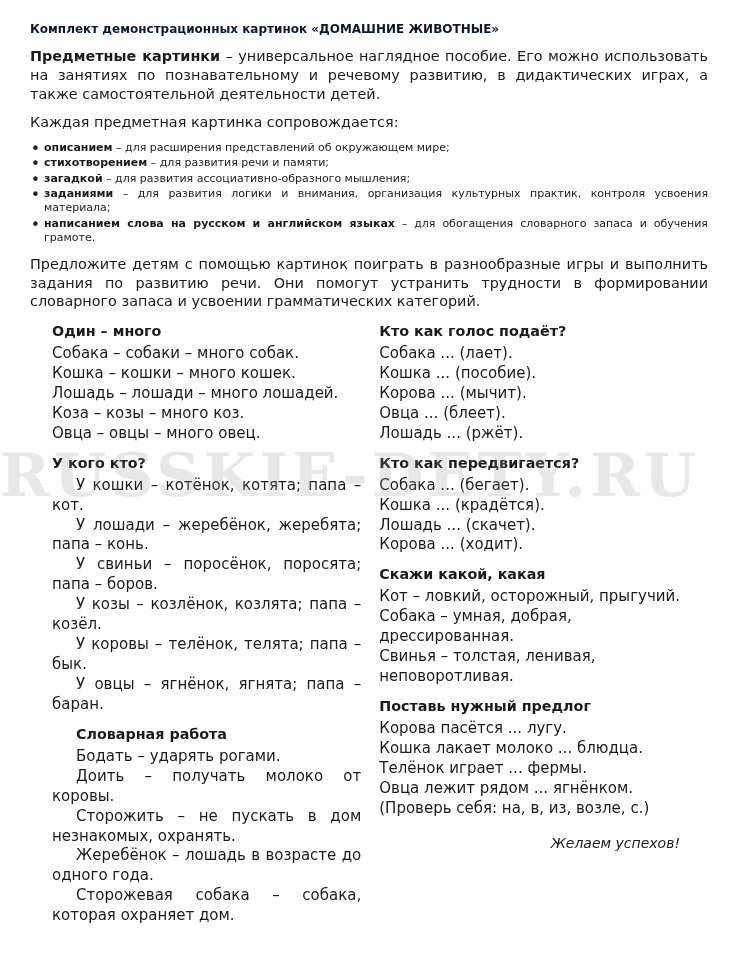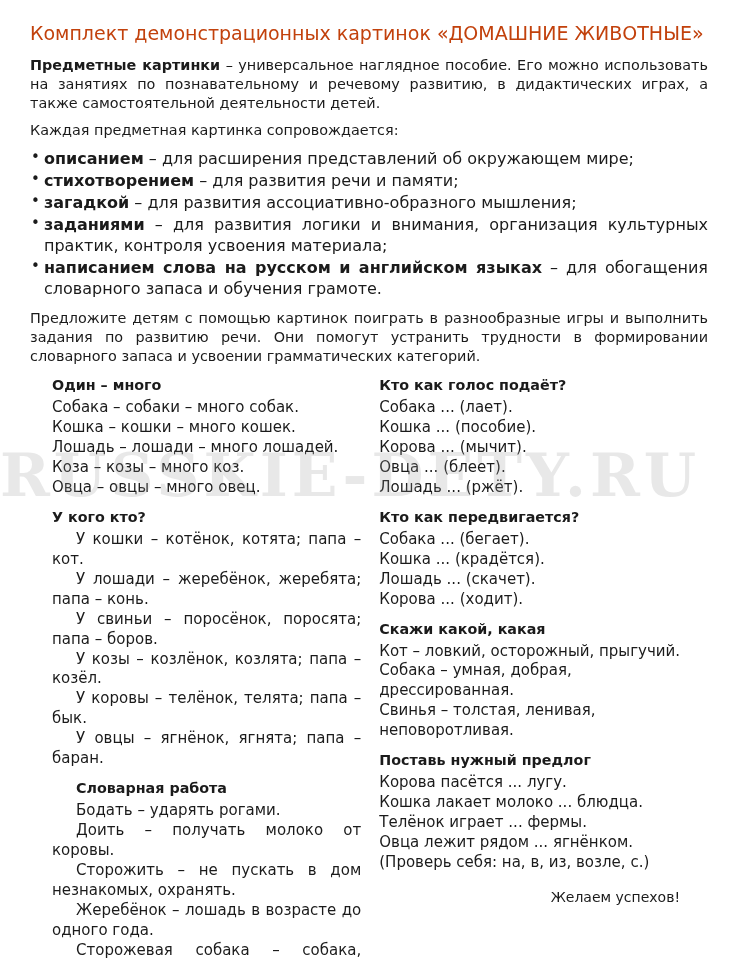--- a/index.html
+++ b/index.html
@@ -31,41 +31,41 @@
     font-family: "DejaVu Serif", "Liberation Serif", serif;
     font-size: 60px;
     letter-spacing: 4px;
     font-weight: bold;
     color: rgba(150,150,150,0.22);
     pointer-events: none;
     white-space: nowrap;
     z-index: 5;
   }
   .title {
-    font-size: 19px;
-    font-weight: normal;
+    font-size: 12px;
+    font-weight: bold;
     line-height: 1.2;
     margin: 0 0 11px 0;
-    color: #c2410c;
+    color: #0f172a;
   }
   p.para {
     margin: 0 0 9px 0;
     font-size: 14.4px;
     line-height: 1.31;
     text-align: justify;
     text-justify: inter-word;
   }
   .b { font-weight: bold; }
   ul.bullets {
     list-style: none;
     margin: 0 0 9px 0;
     padding: 0;
   }
   ul.bullets li {
-    font-size: 16px;
+    font-size: 11px;
     line-height: 1.31;
     margin: 0 0 1px 0;
     padding-left: 14px;
     position: relative;
     text-align: justify;
   }
   ul.bullets li:before {
     content: "•";
     position: absolute;
     left: 1px;
@@ -101,20 +101,21 @@
     line-height: 1.33;
     margin: 0;
     text-align: left;
   }
   .line.wrap {
     padding-left: 0;
     text-indent: 24px;
     text-align: justify;
   }
   .closing {
+    font-style: italic;
     font-size: 14px;
     text-align: right;
     margin-top: 16px;
     padding-right: 28px;
   }
   .it { }
 </style>
 </head>
 <body>
 

